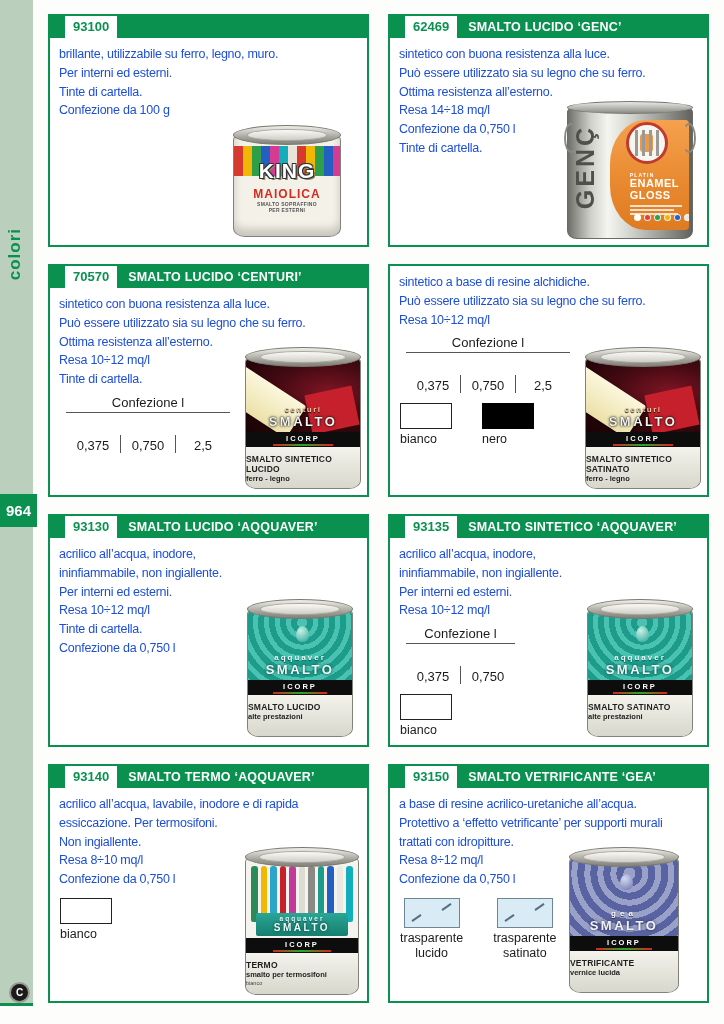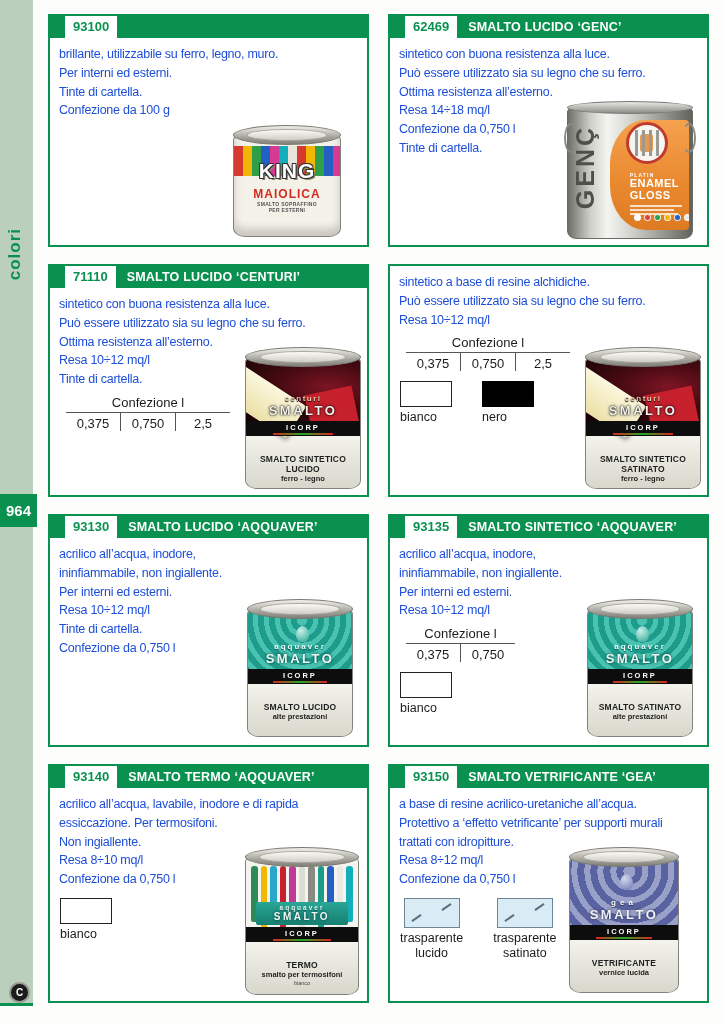--- a/index.html
+++ b/index.html
@@ -21,21 +21,21 @@
   .cell{border:2px solid #0a9150;background:#fff;box-sizing:border-box;position:relative;overflow:hidden;}
   .cell-head{height:22px;background:#0a9150;display:flex;align-items:center;}
   .code{background:#fff;color:#0a9150;font-weight:bold;font-size:13px;line-height:18px;height:18px;
     padding:12px 8px;margin-left:15px;}
   .title{color:#fff;font-weight:bold;font-size:12.5px;margin-left:11px;letter-spacing:.2px;white-space:nowrap;}
   .desc{padding:7px 6px 0 9px;font-size:12.5px;letter-spacing:-.25px;line-height:1.5;color:#1d4ed8;white-space:pre-line;}
 
   
   .conf-table{display:inline-block;margin:6px 0 0 16px;font-size:13px;color:#1b1b1b;}
   .conf-header{text-align:center;padding:0 4px 2px;border-bottom:1px solid #555;}
-  .conf-row{display:flex;}
+  .conf-row{display:flex;margin-top:22px;}
   .conf-cell{width:54px;text-align:center;padding:3px 0 0;border-left:1px solid #555;}
   .conf-cell:first-child{border-left:none;}
 
   
   .swatches{display:flex;gap:30px;margin:9px 0 0 10px;}
   .swatch-item{display:flex;flex-direction:column;align-items:flex-start;}
   .swatch-item.center{align-items:center;}
   .swatch{width:52px;height:26px;display:block;box-sizing:border-box;}
   .swatch.white{background:#fff;border:1px solid #222;}
   .swatch.black{background:#000;}
@@ -52,21 +52,21 @@
   .lid::after{content:"";position:absolute;left:12%;right:12%;top:18%;bottom:18%;border-radius:50%;
     background:linear-gradient(180deg,#fbfaf6,#cecdc5);border:1px solid #a9a8a0;}
   .cbody{position:relative;margin-top:-10px;height:calc(100% - 10px);box-sizing:border-box;overflow:hidden;
     border:1px solid #83827a;border-radius:7px 7px 12px 12px/5px 5px 9px 9px;display:flex;flex-direction:column;background:#e8e6df;}
   .label-main{flex:1;position:relative;}
   .can-texts{position:absolute;left:0;right:0;bottom:3px;text-align:center;z-index:2;}
   .corp{flex:0 0 auto;background:#0d0d0d;color:#fff;font-size:7.5px;font-weight:bold;letter-spacing:2px;
     text-align:center;padding:2px 0 4px;position:relative;}
   .corp::after{content:"";position:absolute;left:24%;right:24%;bottom:1px;height:2px;
     background:linear-gradient(90deg,#d22,#2a2 50%,#d22);}
-  .band{flex:0 0 34px;background:linear-gradient(180deg,#f4f3ec,#d8d7cc);text-align:center;padding-top:18px;color:#1e1e1e;}
+  .band{flex:0 0 34px;background:linear-gradient(180deg,#f4f3ec,#d8d7cc);text-align:left;padding-top:7px;color:#1e1e1e;}
   .b1{font-size:8.5px;font-weight:bold;letter-spacing:.2px;}
   .b2{font-size:7.5px;font-weight:bold;}
   .b3{font-size:5.5px;margin-top:1px;color:#444;}
 
   
   .can-king{width:108px;height:112px;right:26px;bottom:8px;}
   .can-king .cbody{background:#f4f1e8;box-shadow:inset 0 -7px 9px rgba(0,0,0,.18);}
   .king-mosaic{height:30px;margin-top:10px;background:repeating-linear-gradient(90deg,#d63a2f 0 9px,#f2b705 9px 18px,#2e9e49 18px 27px,#2460c2 27px 36px,#d63a92 36px 45px,#12aebc 45px 54px,#e8e4da 54px 63px);}
   .king-name{margin-top:-17px;text-align:center;font-size:21px;font-weight:bold;color:#fff;letter-spacing:1px;
     text-shadow:-1px -1px 0 #333,1px -1px 0 #333,-1px 1px 0 #333,1px 1px 0 #333,2px 2px 0 #8a8a6a;}
@@ -219,21 +219,21 @@
                 <i></i>
                 <i></i>
               </div>
           </div>
         </div>
       </div>
     </section>
 
     <section class="cell">
       <header class="cell-head">
-        <span class="code">71110</span>
+        <span class="code">70570</span>
         <span class="title">SMALTO LUCIDO ‘CENTURI’</span>
       </header>
       <div class="desc">sintetico con buona resistenza alla luce.
 Può essere utilizzato sia su legno che su ferro.
 Ottima resistenza all’esterno.
 Resa 10÷12 mq/l
 Tinte di cartella.</div>
       <div class="conf-table">
         <div class="conf-header">Confezione l</div>
         <div class="conf-row">

